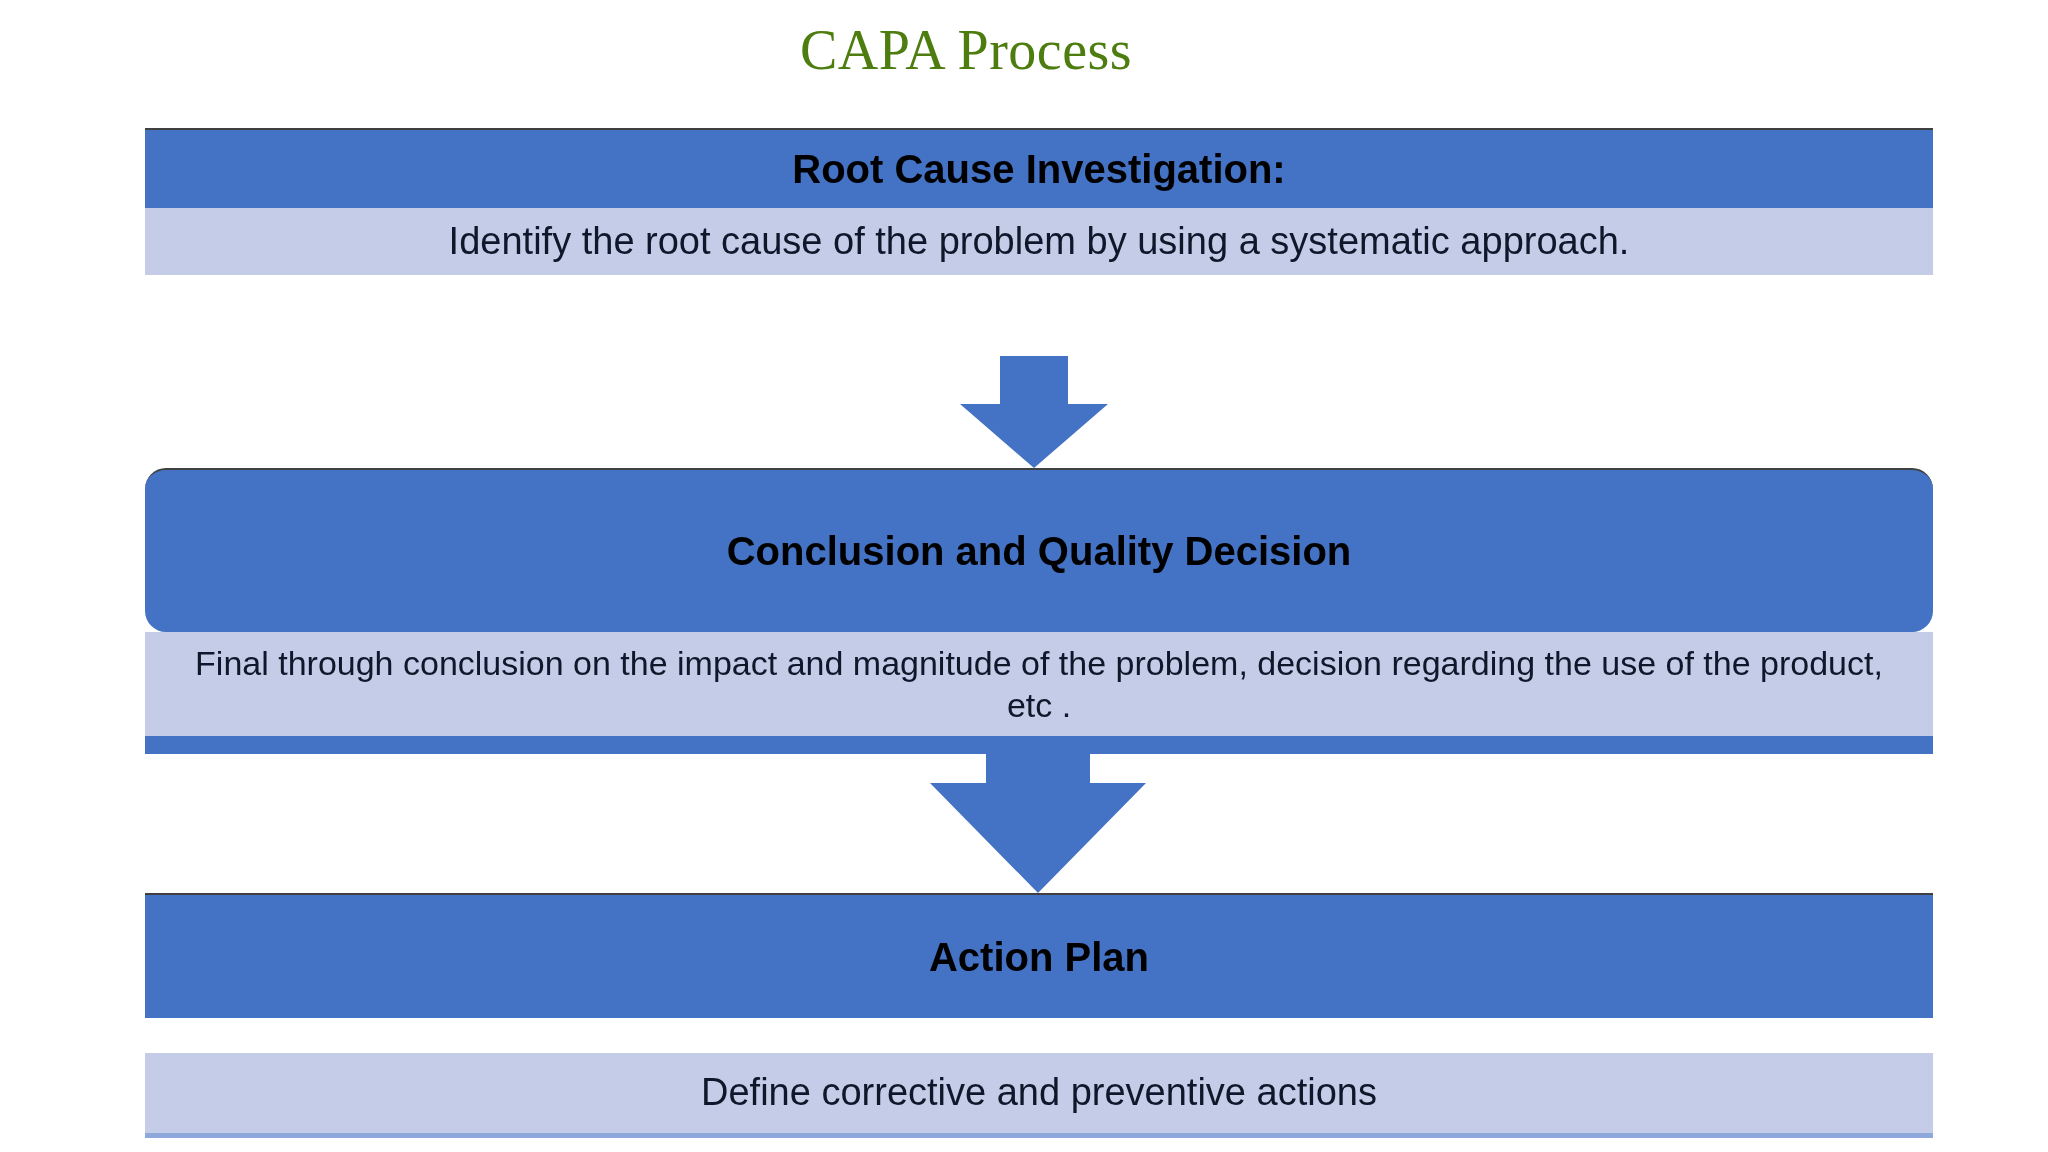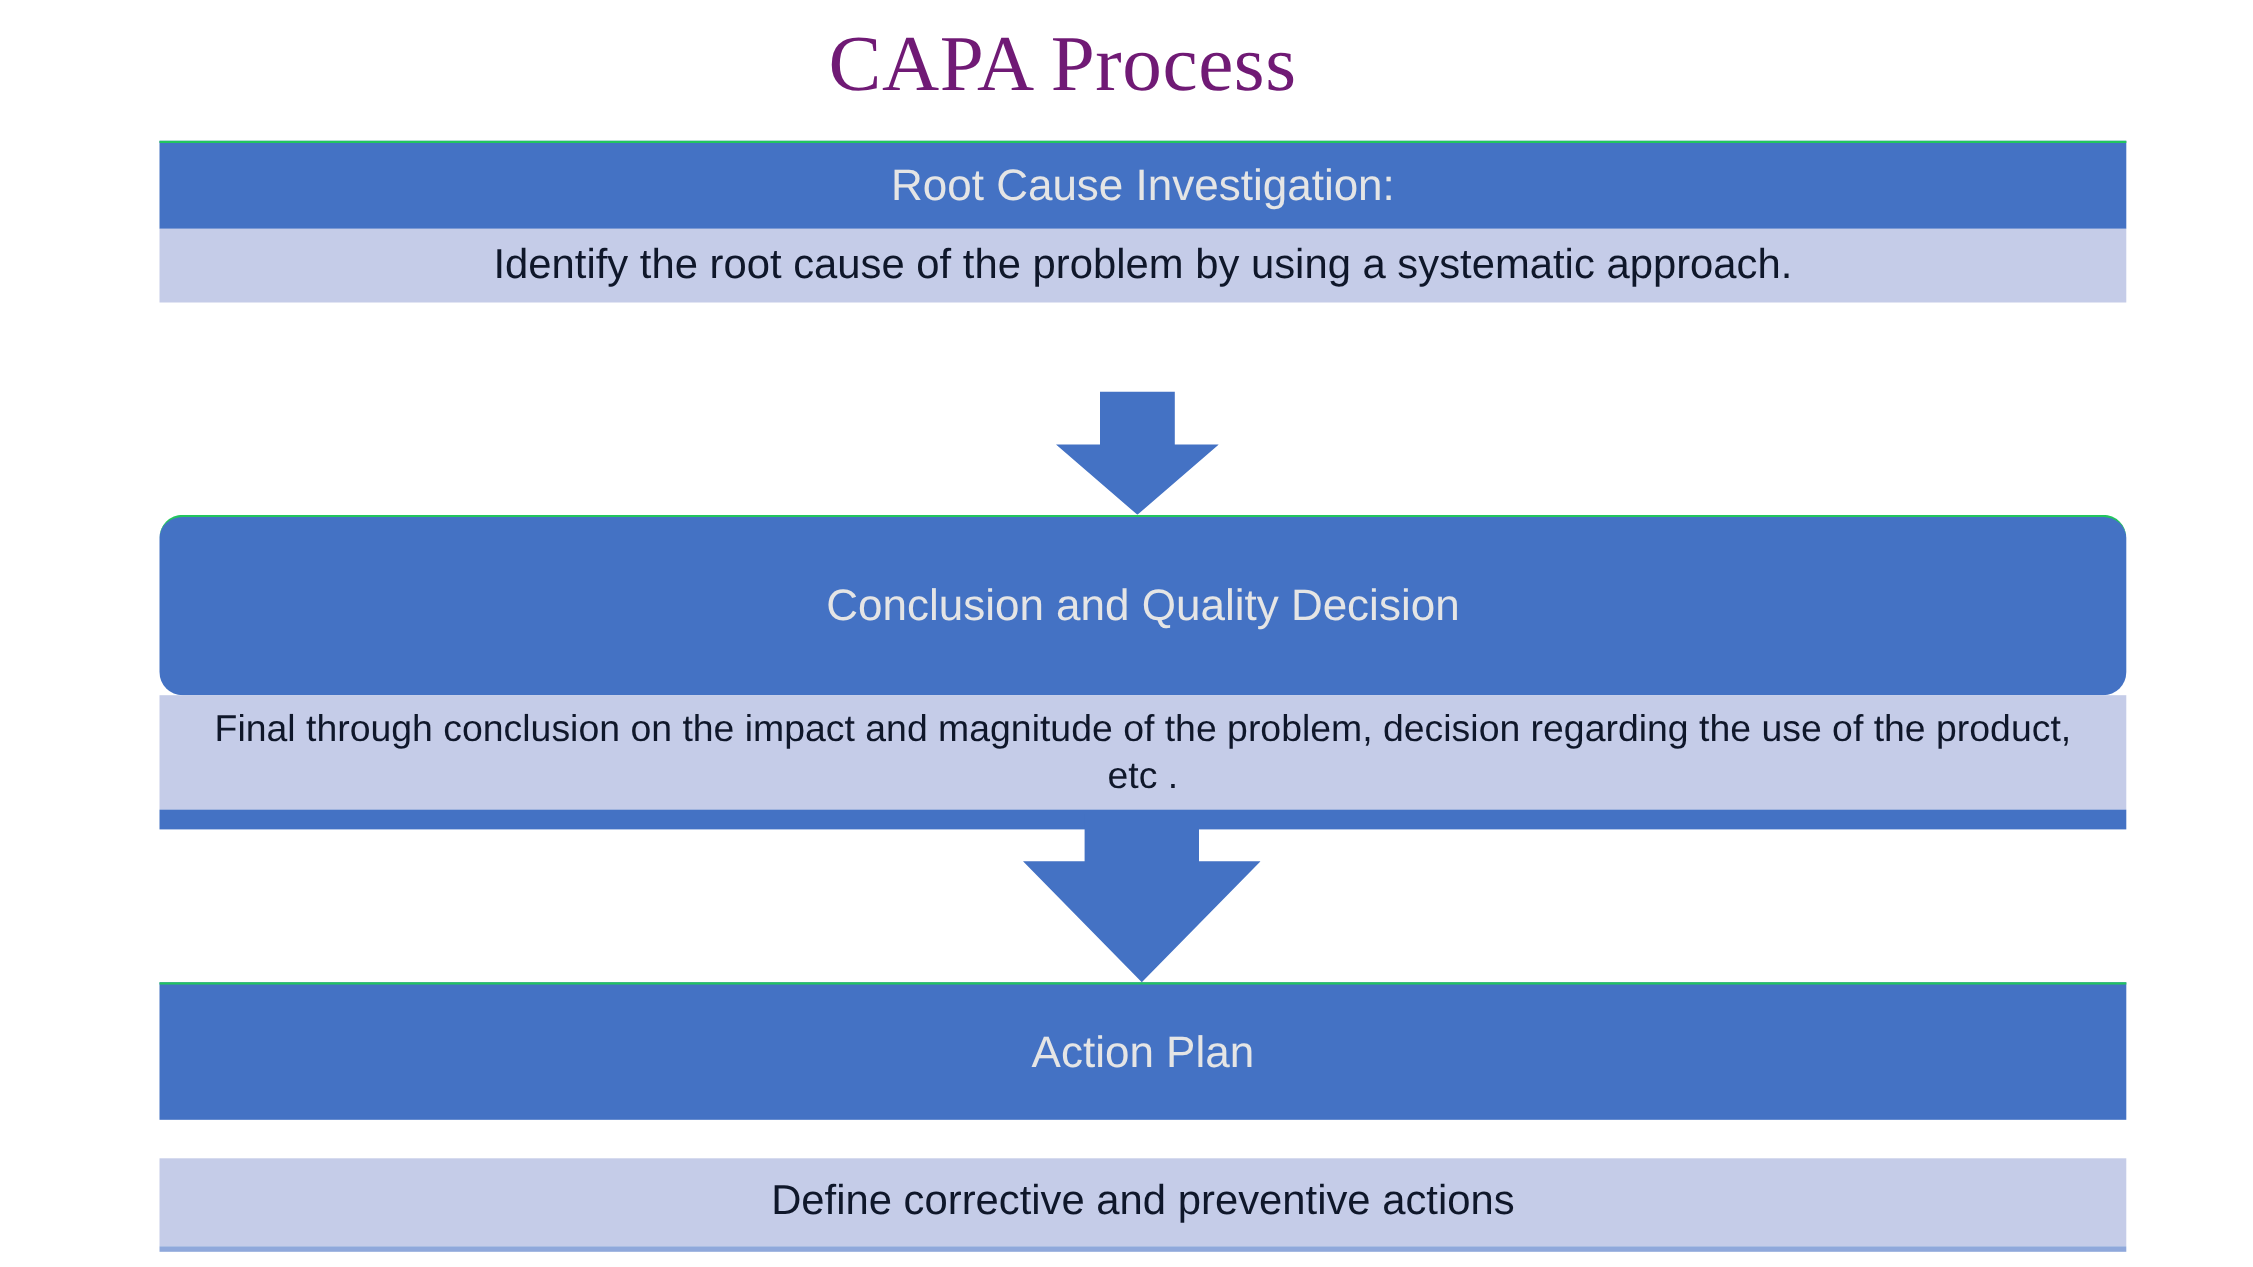--- a/index.html
+++ b/index.html
@@ -21,45 +21,45 @@
   }
 
   
   #slide-title {
     position: absolute;
     left: 0;
     top: 22px;
     width: 1932px;
     text-align: center;
     font-family: "Liberation Serif", "DejaVu Serif", serif;
-    font-size: 72px;
+    font-size: 56px;
     font-weight: 400;
     line-height: 1.0;
-    color: #701a75;
+    color: #4d7c0f;
     letter-spacing: 0.5px;
   }
 
   
   .stage {
     position: absolute;
     left: 145px;
     width: 1788px;
   }
   .stage-header {
     box-sizing: border-box;
     width: 100%;
     background: #4472C4;
-    border-top: 2px solid #22c55e;
-    color: #e5e5e5;
+    border-top: 2px solid #404040;
+    color: #000000;
     display: flex;
     align-items: center;
     justify-content: center;
     text-align: center;
     font-size: 40px;
-    font-weight: 400;
+    font-weight: 700;
     line-height: 1.15;
     padding: 0 20px;
   }
   .stage-body {
     box-sizing: border-box;
     width: 100%;
     background: #C5CCE8;
     color: #0f172a;
     display: flex;
     align-items: center;

